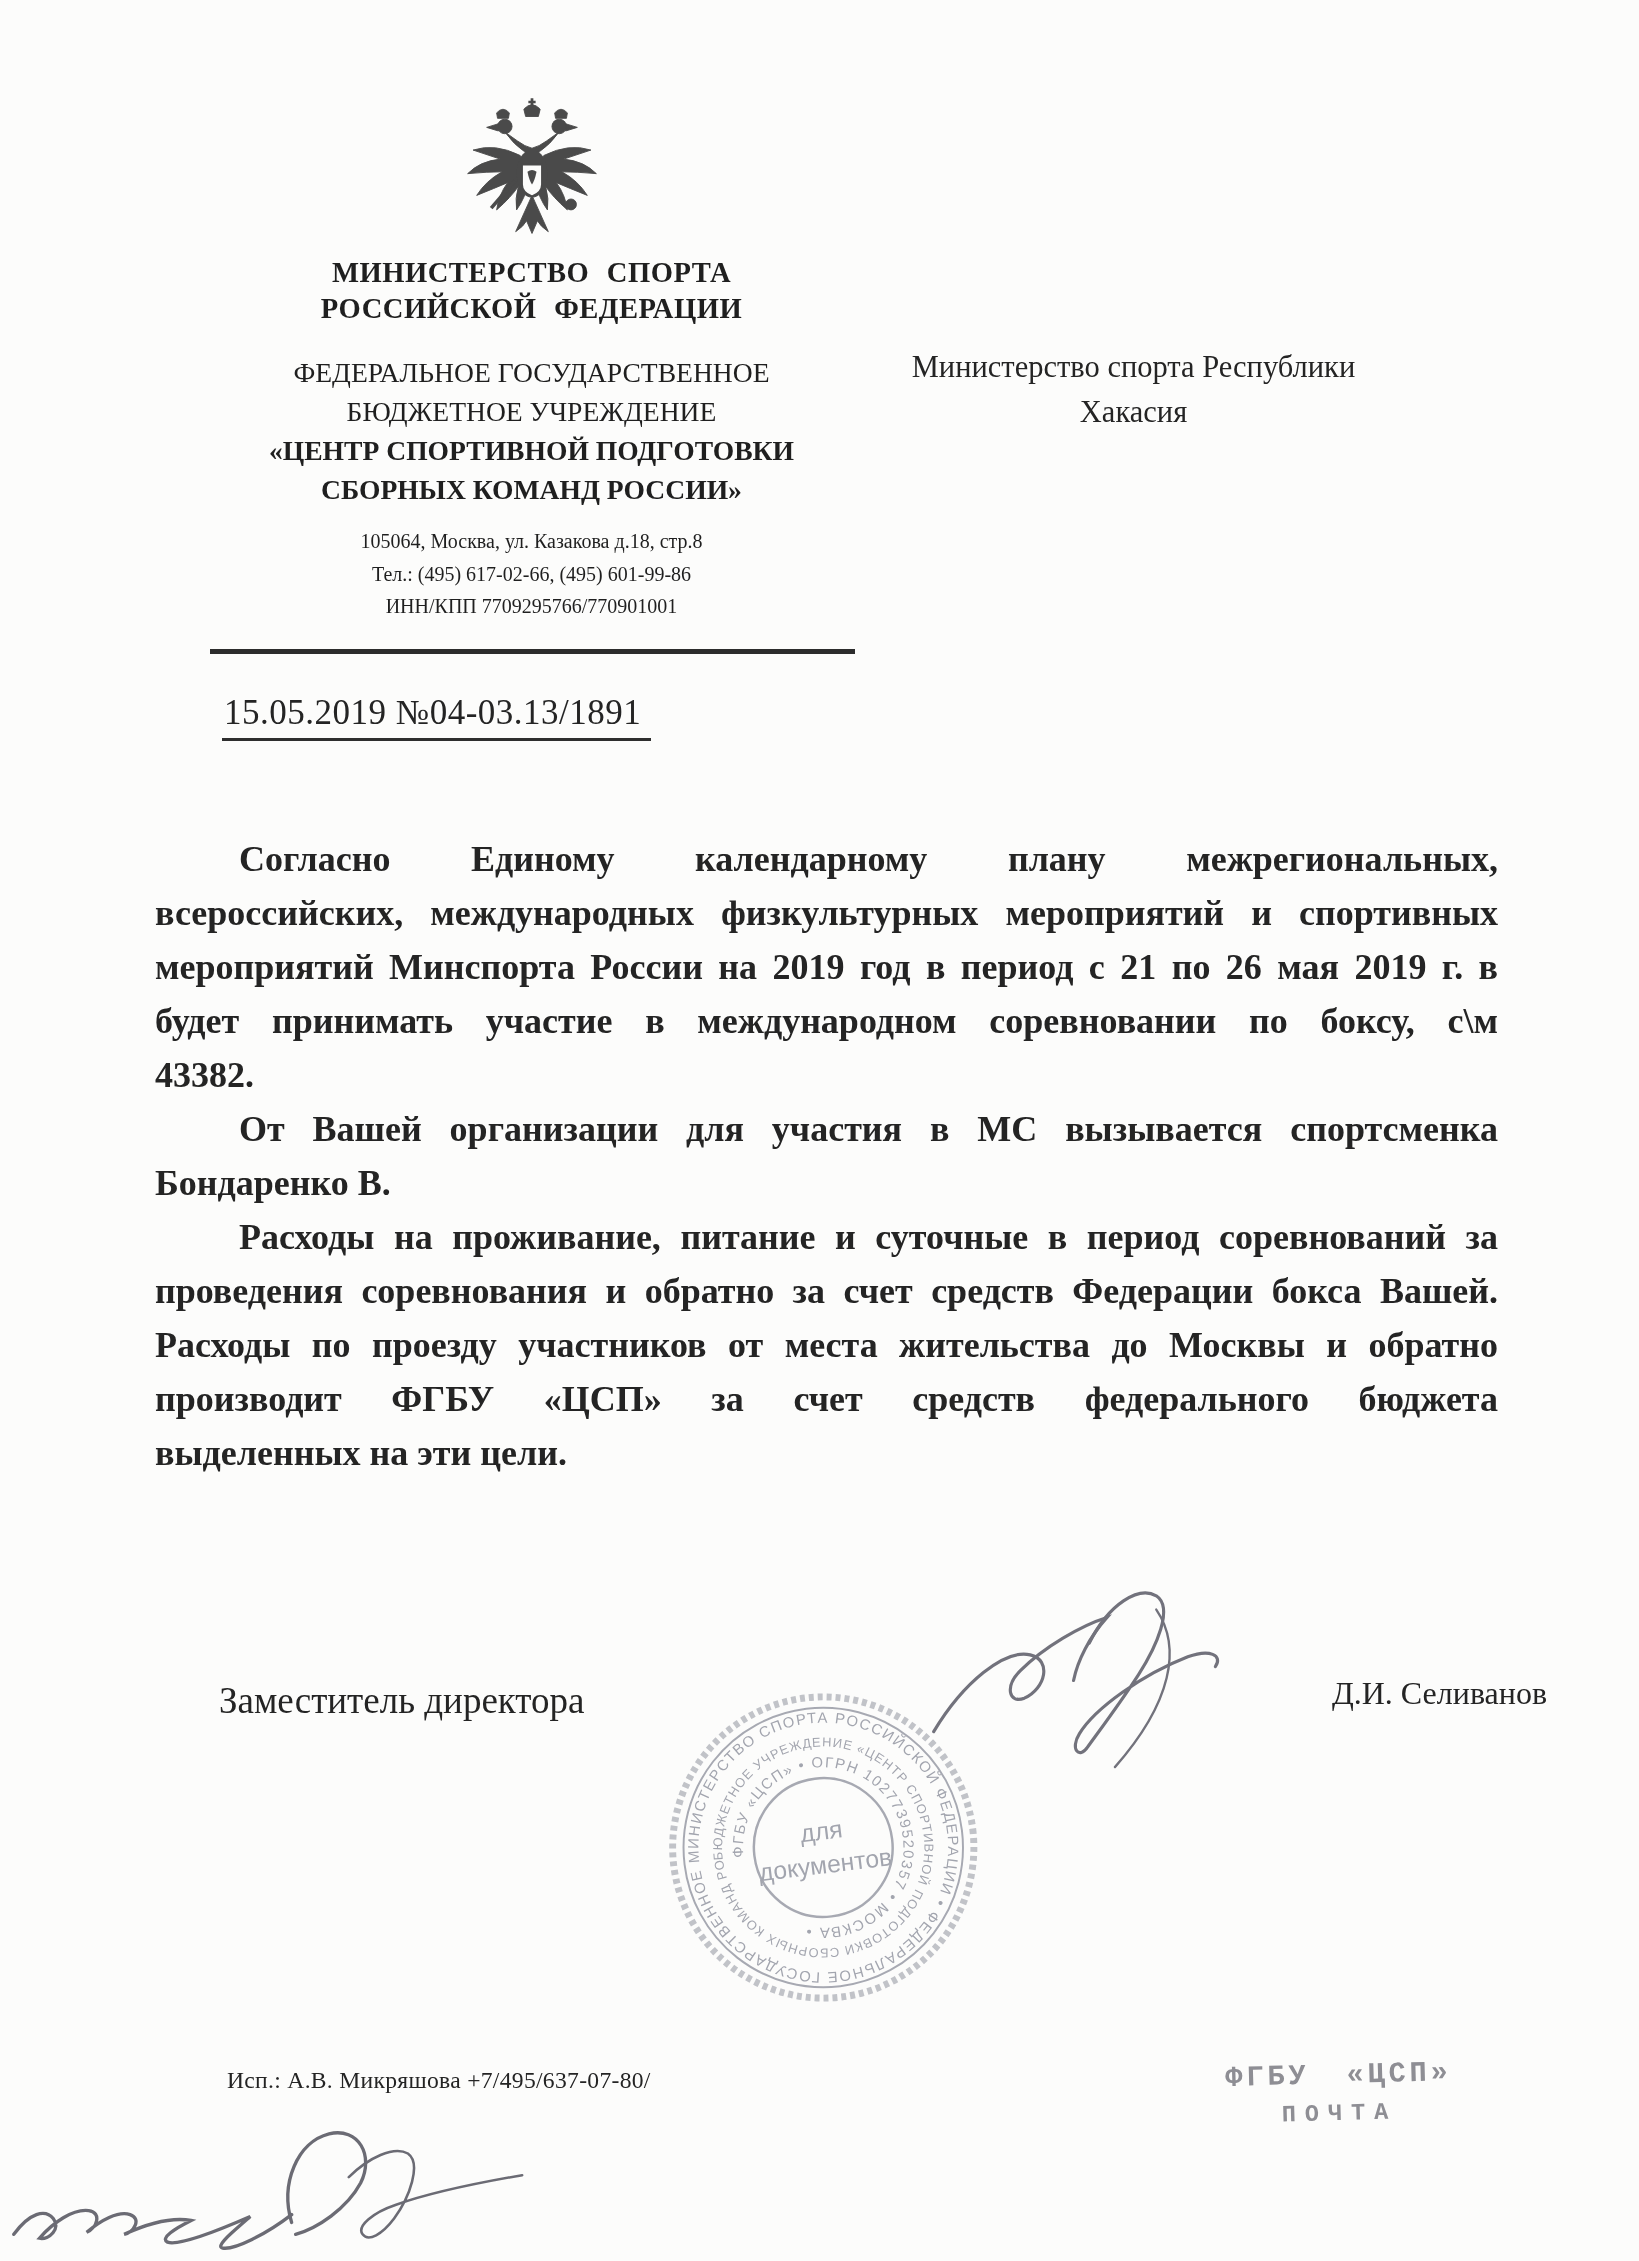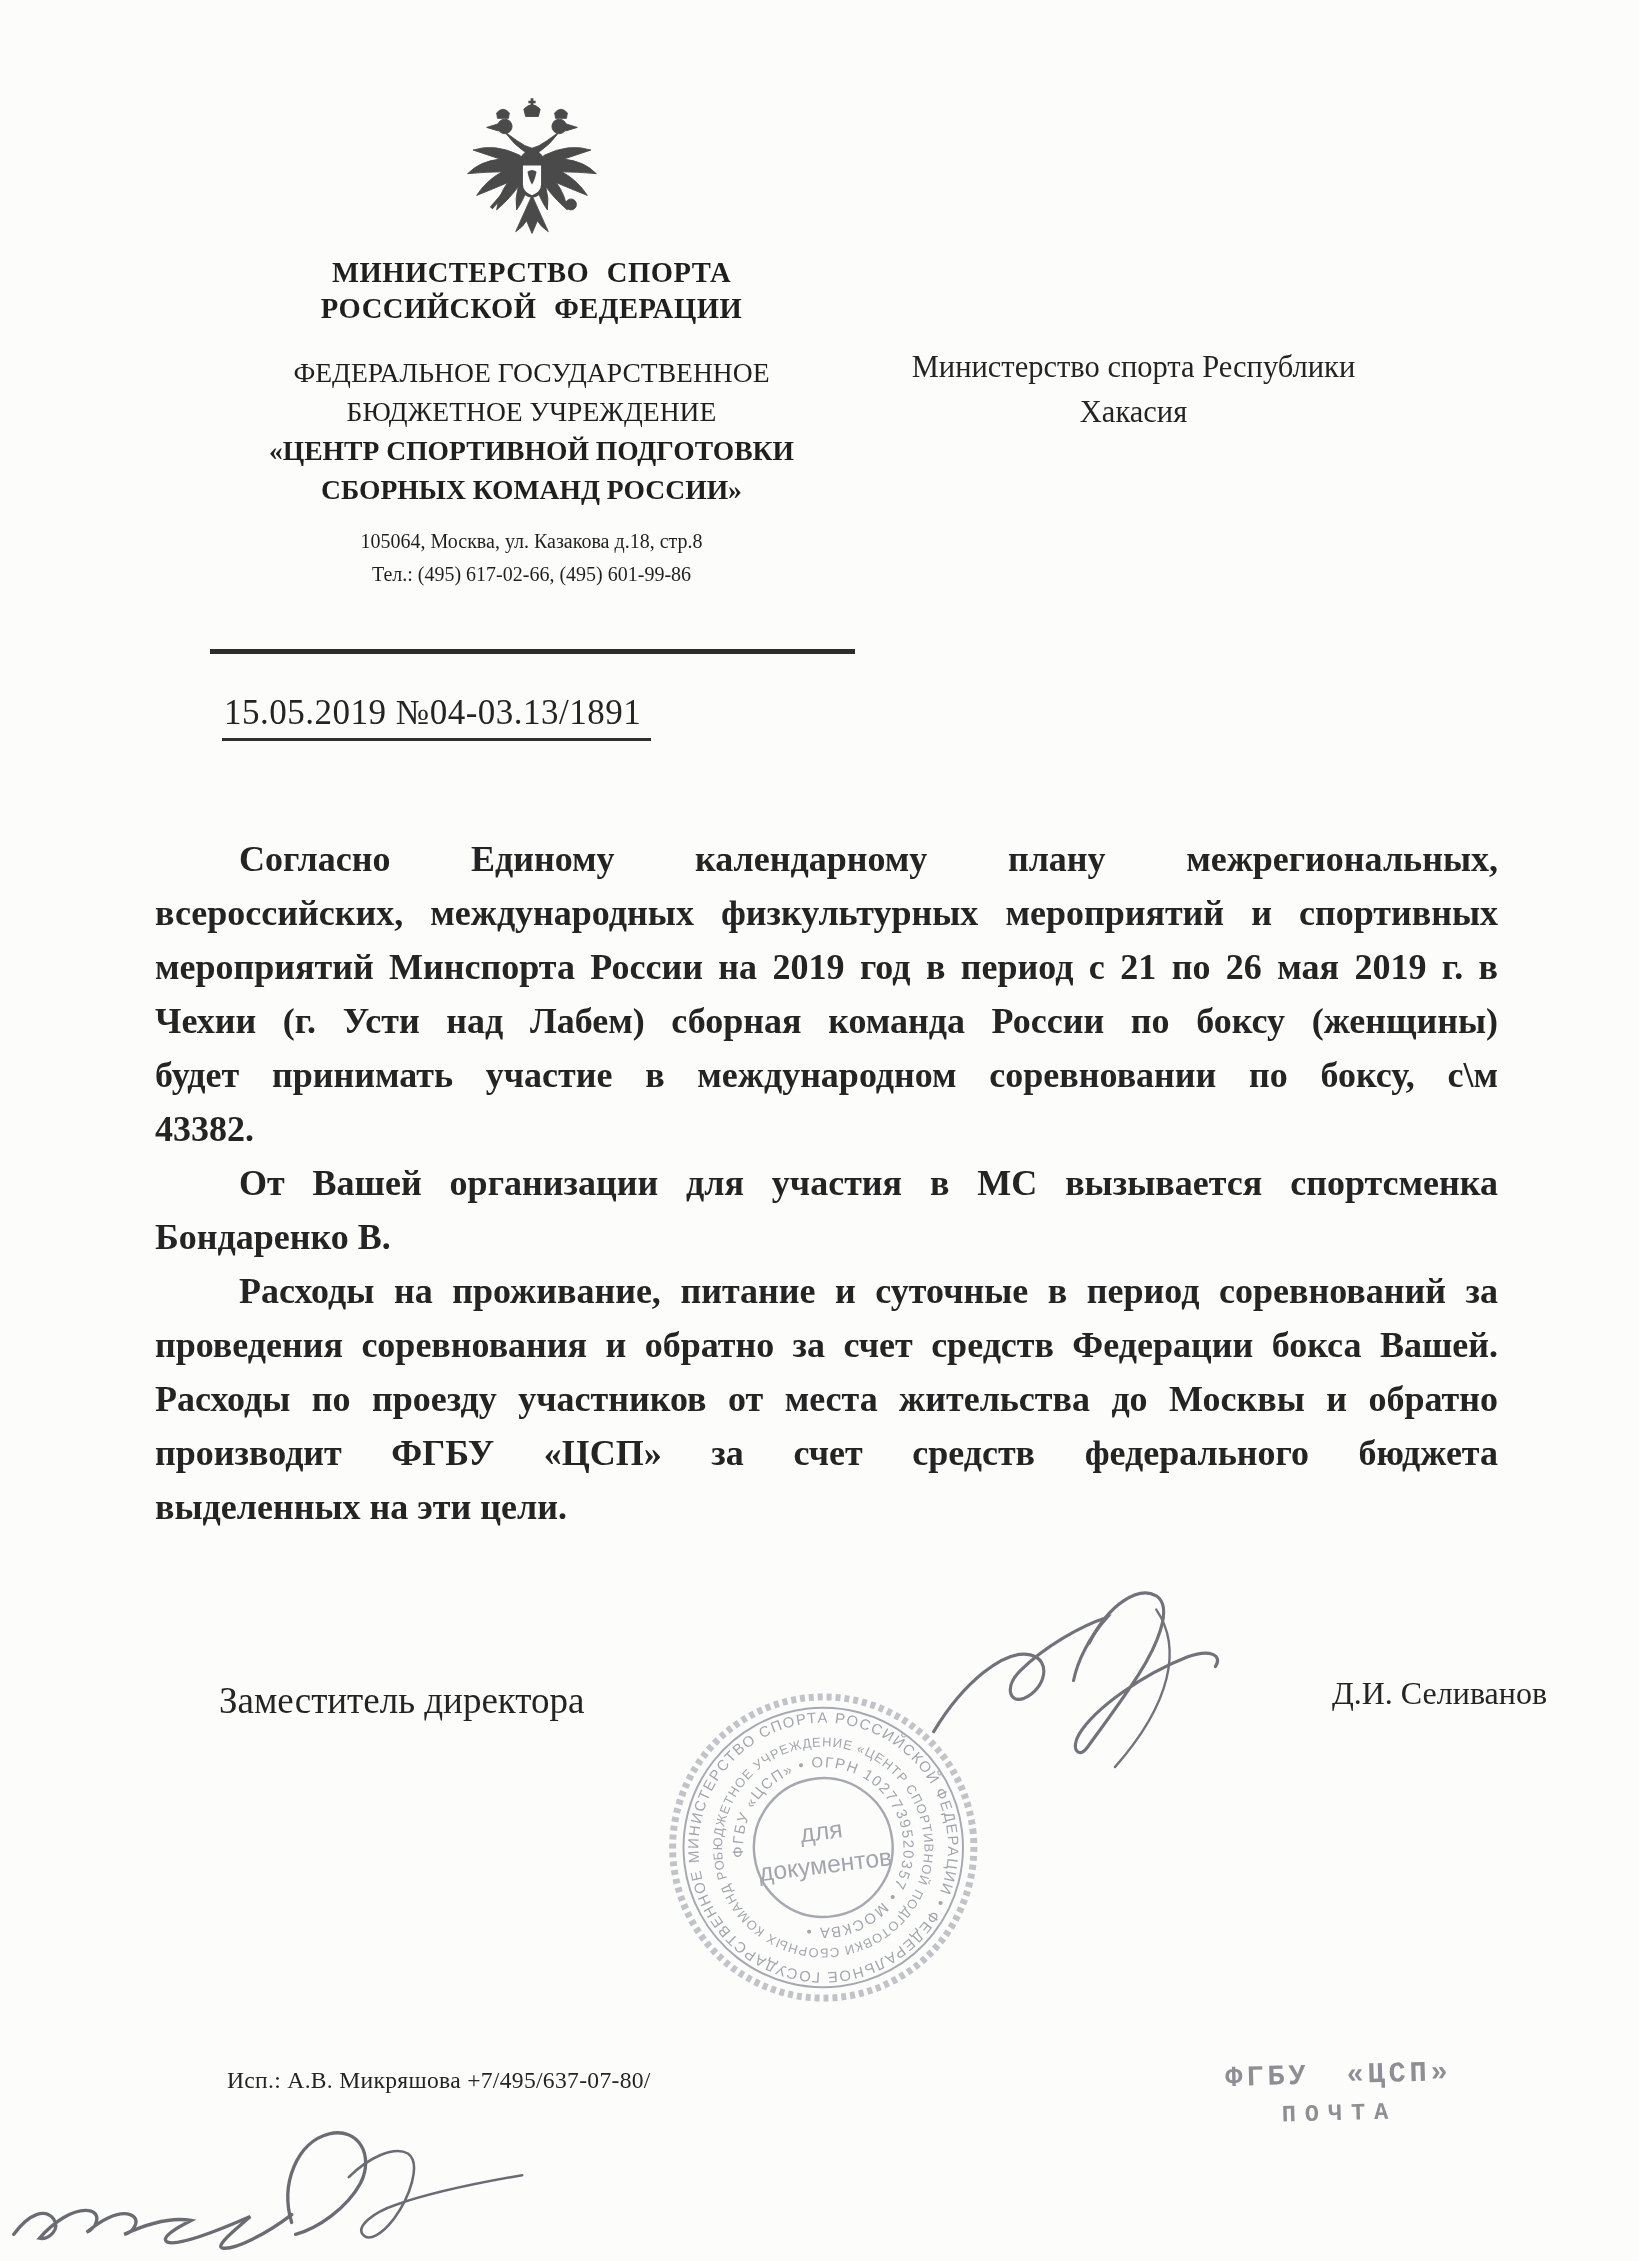--- a/index.html
+++ b/index.html
@@ -73,36 +73,36 @@
     <div class="lh-ministry" style="margin-top:0">РОССИЙСКОЙ ФЕДЕРАЦИИ</div>
     <div class="lh-org">
       <div>ФЕДЕРАЛЬНОЕ ГОСУДАРСТВЕННОЕ</div>
       <div>БЮДЖЕТНОЕ УЧРЕЖДЕНИЕ</div>
       <div class="b">«ЦЕНТР СПОРТИВНОЙ ПОДГОТОВКИ</div>
       <div class="b">СБОРНЫХ КОМАНД РОССИИ»</div>
     </div>
     <div class="lh-addr">
       <div>105064, Москва, ул. Казакова д.18, стр.8</div>
       <div>Тел.: (495) 617-02-66, (495) 601-99-86</div>
+      <div>ИНН/КПП 7709295766/770901001</div>
     </div>
   </div>
   <div class="lh-rule"></div>
 
   <div class="recipient">
     <div>Министерство спорта Республики</div>
     <div>Хакасия</div>
   </div>
 
   <div class="ref">15.05.2019 №04-03.13/1891</div>
 
   <div class="body">
     <div class="bl first">Согласно Единому календарному плану межрегиональных,</div>
     <div class="bl">всероссийских, международных физкультурных мероприятий и спортивных</div>
     <div class="bl">мероприятий Минспорта России на 2019 год в период с 21 по 26 мая 2019 г. в</div>
-    <div class="bl">Чехии (г. Усти над Лабем) сборная команда России по боксу (женщины)</div>
     <div class="bl">будет принимать участие в международном соревновании по боксу, с\м</div>
     <div class="bl fin">43382.</div>
 
     <div class="bl first">От Вашей организации для участия в МС вызывается спортсменка</div>
     <div class="bl fin">Бондаренко В.</div>
 
     <div class="bl first">Расходы на проживание, питание и суточные в период соревнований за</div>
     <div class="bl">проведения соревнования и обратно за счет средств Федерации бокса Вашей.</div>
     <div class="bl">Расходы по проезду участников от места жительства до Москвы и обратно</div>
     <div class="bl">производит ФГБУ «ЦСП» за счет средств федерального бюджета</div>

